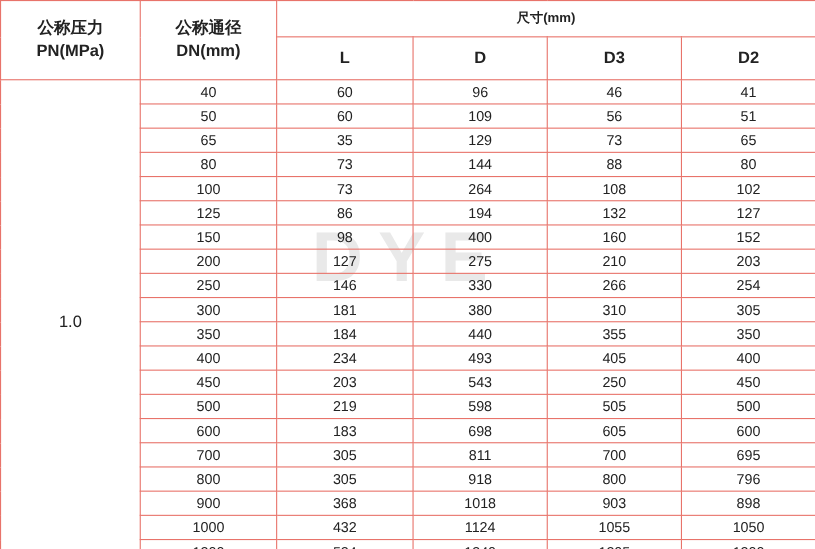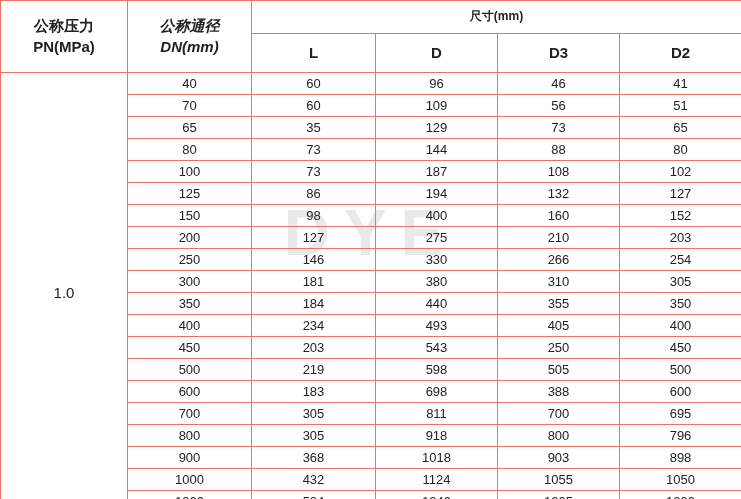--- a/index.html
+++ b/index.html
@@ -56,21 +56,20 @@
   th.h-pn {
     font-size: 15px;
     line-height: 1.35;
     padding: 6px 2px;
     margin-top: 27px;
   }
   th.h-dn {
     font-size: 15px;
     line-height: 1.35;
     padding: 6px 2px;
-    font-style: italic;
   }
   th.h-dim {
     font-size: 12px;
     padding: 7px 2px 8px 2px;
   }
   th.h-sub {
     font-size: 15px;
     padding: 10px 2px 11px 2px;
   }
   td.pn-cell {
@@ -137,21 +136,21 @@
     <tbody id="tbody">
     <tr>
           <td class="pn-cell" rowspan="20">1.0</td>
           <td>40</td>
           <td>60</td>
           <td>96</td>
           <td>46</td>
           <td>41</td>
         </tr>
         <tr>
-          <td>70</td>
+          <td>50</td>
           <td>60</td>
           <td>109</td>
           <td>56</td>
           <td>51</td>
         </tr>
         <tr>
           <td>65</td>
           <td>35</td>
           <td>129</td>
           <td>73</td>
@@ -160,21 +159,21 @@
         <tr>
           <td>80</td>
           <td>73</td>
           <td>144</td>
           <td>88</td>
           <td>80</td>
         </tr>
         <tr>
           <td>100</td>
           <td>73</td>
-          <td>187</td>
+          <td>264</td>
           <td>108</td>
           <td>102</td>
         </tr>
         <tr>
           <td>125</td>
           <td>86</td>
           <td>194</td>
           <td>132</td>
           <td>127</td>
         </tr>
@@ -231,21 +230,21 @@
           <td>500</td>
           <td>219</td>
           <td>598</td>
           <td>505</td>
           <td>500</td>
         </tr>
         <tr>
           <td>600</td>
           <td>183</td>
           <td>698</td>
-          <td>388</td>
+          <td>605</td>
           <td>600</td>
         </tr>
         <tr>
           <td>700</td>
           <td>305</td>
           <td>811</td>
           <td>700</td>
           <td>695</td>
         </tr>
         <tr>

